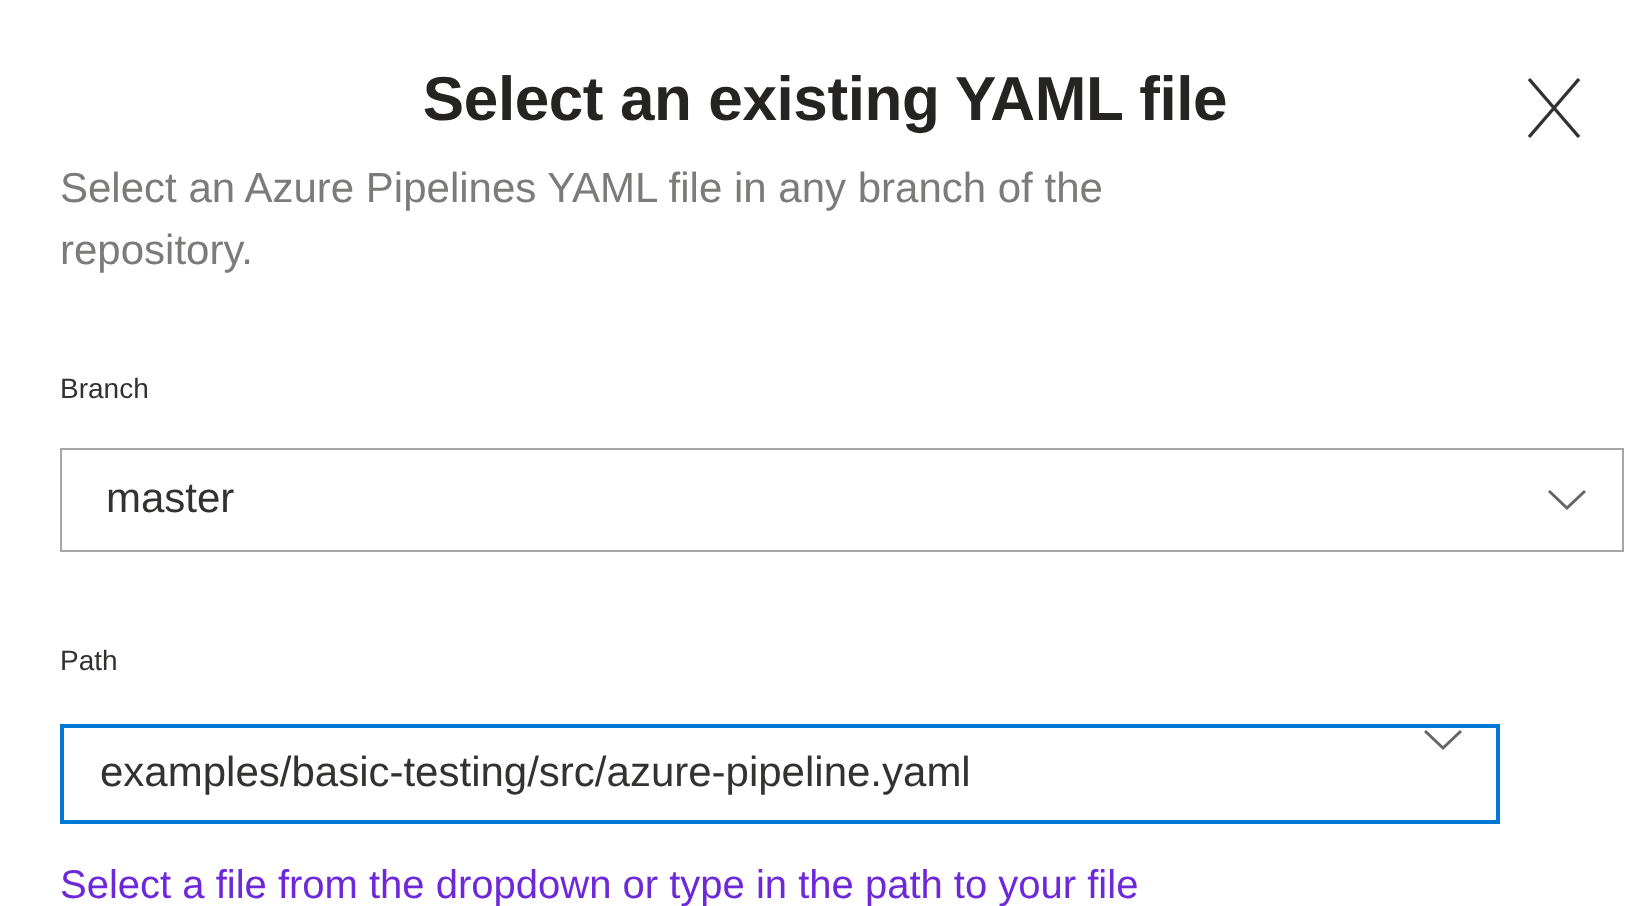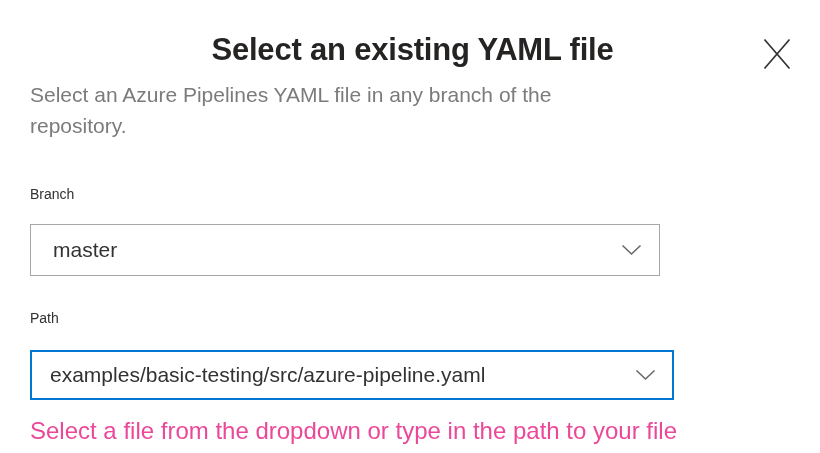--- a/index.html
+++ b/index.html
@@ -50,65 +50,64 @@
     color: #7d7b7a;
     font-weight: 400;
   }
   .field-label {
     display: block;
     font-size: 14px;
     line-height: 26px;
     color: #323130;
   }
   .branch-label { margin-top: 40px; }
-  .path-label   { margin-top: 29px; }
+  .path-label   { margin-top: 41px; }
   .dropdown {
     margin-top: 17px;
-    width: 630px;
+    width: 782px;
     height: 52px;
     box-sizing: border-box;
     border: 1px solid #a6a6a6;
     background: #ffffff;
     display: flex;
     align-items: center;
     justify-content: space-between;
     padding: 0 17px 0 22px;
     cursor: pointer;
   }
   .dropdown-value {
     font-size: 21px;
     color: #333231;
   }
   .combobox {
     margin-top: 19px;
-    width: 644px;
+    width: 720px;
     height: 50px;
     box-sizing: border-box;
     border: 2px solid #0078d4;
     background: #ffffff;
     display: flex;
-    align-items: center;
     padding: 0 16px 0 18px;
   }
   .combobox input {
     flex: 1;
     border: none;
     outline: none;
     background: transparent;
     font-family: "Liberation Sans", sans-serif;
     font-size: 21px;
     color: #333231;
     padding: 0;
   }
   .chevron { flex: 0 0 auto; display: block; }
   .helper-text {
     margin: 20px 0 0 0;
-    font-size: 24px;
+    font-size: 20px;
     line-height: 22px;
-    color: #ec4899;
+    color: #6d28d9;
     font-weight: 400;
   }
 </style>
 </head>
 <body>
 
 <div class="dialog">
 
   <h1 class="dialog-title">Select an existing YAML file</h1>
 

